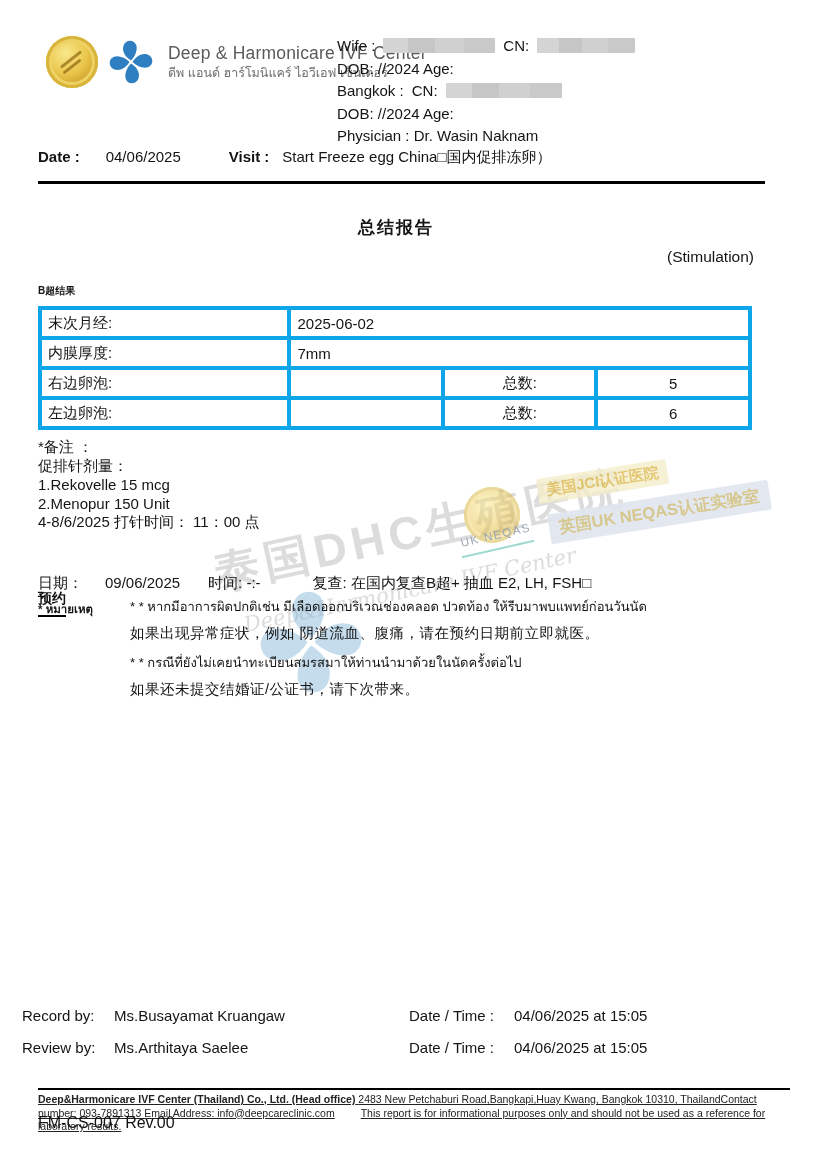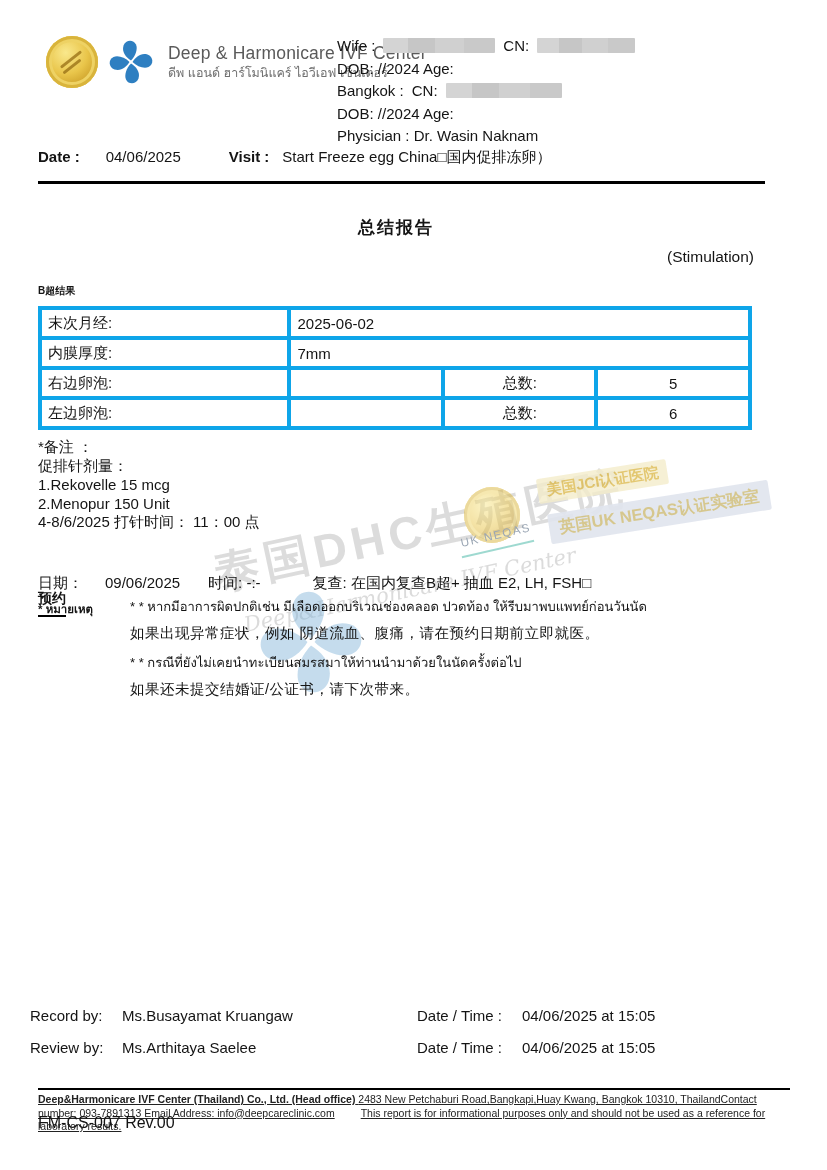--- a/index.html
+++ b/index.html
@@ -83,21 +83,21 @@
            box-shadow:inset 0 0 0 3px #d9b43c, inset 0 0 0 6px #eed264;}
   .wm-neqas{position:absolute;left:460px;top:529px;font-size:11.5px;letter-spacing:1.5px;
             color:#9aa6b4;transform:rotate(-13deg);white-space:nowrap;}
   .wm-neqas-line{position:absolute;left:461px;top:548px;width:74px;height:2px;background:#86cfc4;
             transform:rotate(-13deg);opacity:.8;}
   .badge{position:absolute;font-weight:bold;white-space:nowrap;border-radius:2px;transform:rotate(-9deg);}
   .badge-jci{left:537px;top:469px;background:#f4edcb;color:#ddba4e;font-size:15px;padding:3px 9px;opacity:.8;}
   .badge-nq{left:548px;top:497px;background:#e1e5ee;color:#d2c282;font-size:16.5px;padding:4px 10px;opacity:.9;}
 
   
-  .signoff{position:absolute;left:30px;top:1007px;width:726px;font-size:15px;}
+  .signoff{position:absolute;left:22px;top:1007px;width:726px;font-size:15px;}
   .sig-row{position:relative;height:32px;}
   .sig-row .s-lab{position:absolute;left:0;}
   .sig-row .s-name{position:absolute;left:92px;}
   .sig-row .s-dtlab{position:absolute;left:387px;}
   .sig-row .s-dtval{position:absolute;left:492px;}
 
   
   .foot-rule{position:absolute;left:38px;top:1088px;width:752px;height:2px;background:#000;}
   .foot-text{position:absolute;left:38px;top:1093px;width:756px;font-size:10.5px;line-height:13.5px;color:#222;text-decoration:underline;}
   .foot-text b{font-weight:bold;}

